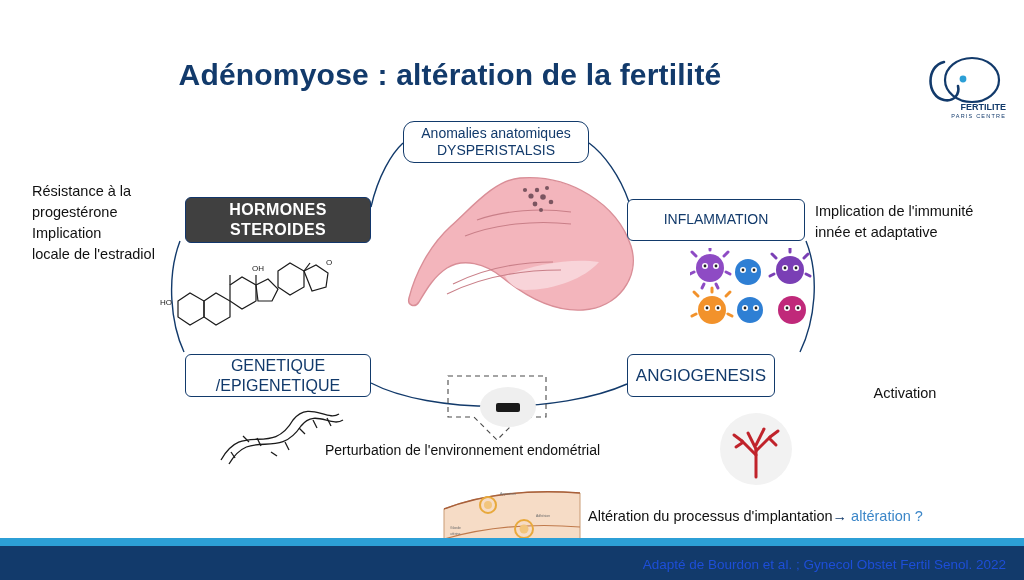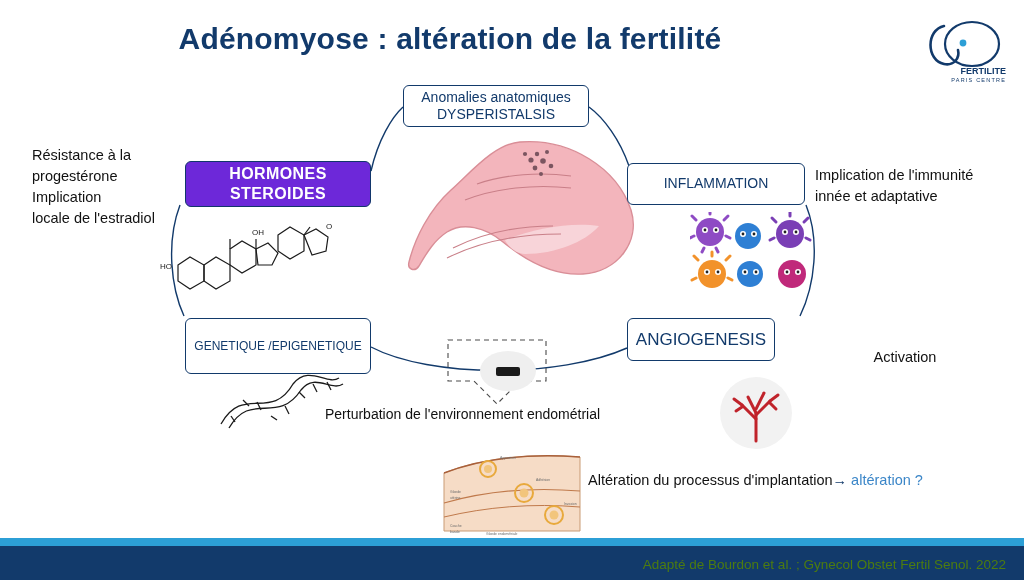--- a/index.html
+++ b/index.html
@@ -3,21 +3,21 @@
 <meta charset="utf-8">
 <style>
   html,body{margin:0;padding:0;}
   body{
     width:1024px;height:580px;
     background:#ffffff;
     font-family:"Liberation Sans", sans-serif;
     overflow:hidden;
     position:relative;
   }
-  .slide{position:absolute;inset:0;}
+  .slide{position:absolute;inset:0;margin-top:36px;}
 
   
   .title{
     position:absolute;left:0;top:22px;width:900px;
     text-align:center;
     font-size:30px;font-weight:bold;color:#123A6B;
     letter-spacing:.2px;
   }
 
   
@@ -33,43 +33,43 @@
     position:absolute;
     border:1.6px solid #123A6B;
     border-radius:6px;
     background:#ffffff;
     color:#123A6B;
     display:flex;align-items:center;justify-content:center;
     text-align:center;
     box-sizing:border-box;
     line-height:1.25;
   }
-  .box.filled{background:#6d28d9;color:#ffffff;border-color:#12366B;}
-
-  #box-anomalies{left:403px;top:85px;width:186px;height:42px;font-size:14px;}
+  .box.filled{background:#404040;color:#ffffff;border-color:#12366B;}
+
+  #box-anomalies{left:403px;top:85px;width:186px;height:42px;font-size:14px;border-radius:11px;}
   #box-hormones{left:185px;top:161px;width:186px;height:46px;font-size:16px;font-weight:bold;letter-spacing:.4px;}
   #box-inflammation{left:627px;top:163px;width:178px;height:42px;font-size:14px;}
-  #box-genetique{left:185px;top:318px;width:186px;height:56px;font-size:12px;}
+  #box-genetique{left:185px;top:318px;width:186px;height:43px;font-size:16px;}
   #box-angiogenesis{left:627px;top:318px;width:148px;height:43px;font-size:17px;}
 
   
   .sidetext{position:absolute;color:#111;font-size:14.5px;line-height:1.45;}
   #txt-left{left:32px;top:145px;width:170px;}
   #txt-right-inflam{left:815px;top:165px;width:200px;}
   #txt-right-angio{left:815px;top:347px;width:180px;text-align:center;}
   #txt-perturb{left:325px;top:404px;width:340px;font-size:14px;}
   #txt-implant{left:588px;top:470px;width:400px;font-size:14.5px;}
   .highlight{color:#3B86C8;}
   .arrow-glyph{color:#123A6B;font-weight:bold;}
 
   
   .footer-bar{position:absolute;left:0;bottom:0;width:1024px;height:34px;background:#123A6B;}
   .footer-accent{position:absolute;left:0;bottom:34px;width:1024px;height:8px;background:#2C9FD6;}
   .footer-text{
-    position:absolute;right:18px;bottom:8px;color:#4d7c0f;font-size:13.5px;text-align:center;
+    position:absolute;right:18px;bottom:8px;color:#1d4ed8;font-size:13.5px;text-align:center;
   }
 
   
   svg.layer{position:absolute;left:0;top:0;width:1024px;height:580px;pointer-events:none;}
 
   
   .ill{position:absolute;}
   #ill-steroid{left:160px;top:205px;width:190px;height:110px;}
   #ill-dna{left:215px;top:372px;width:130px;height:60px;}
   #ill-cells{left:690px;top:212px;width:130px;height:82px;}

